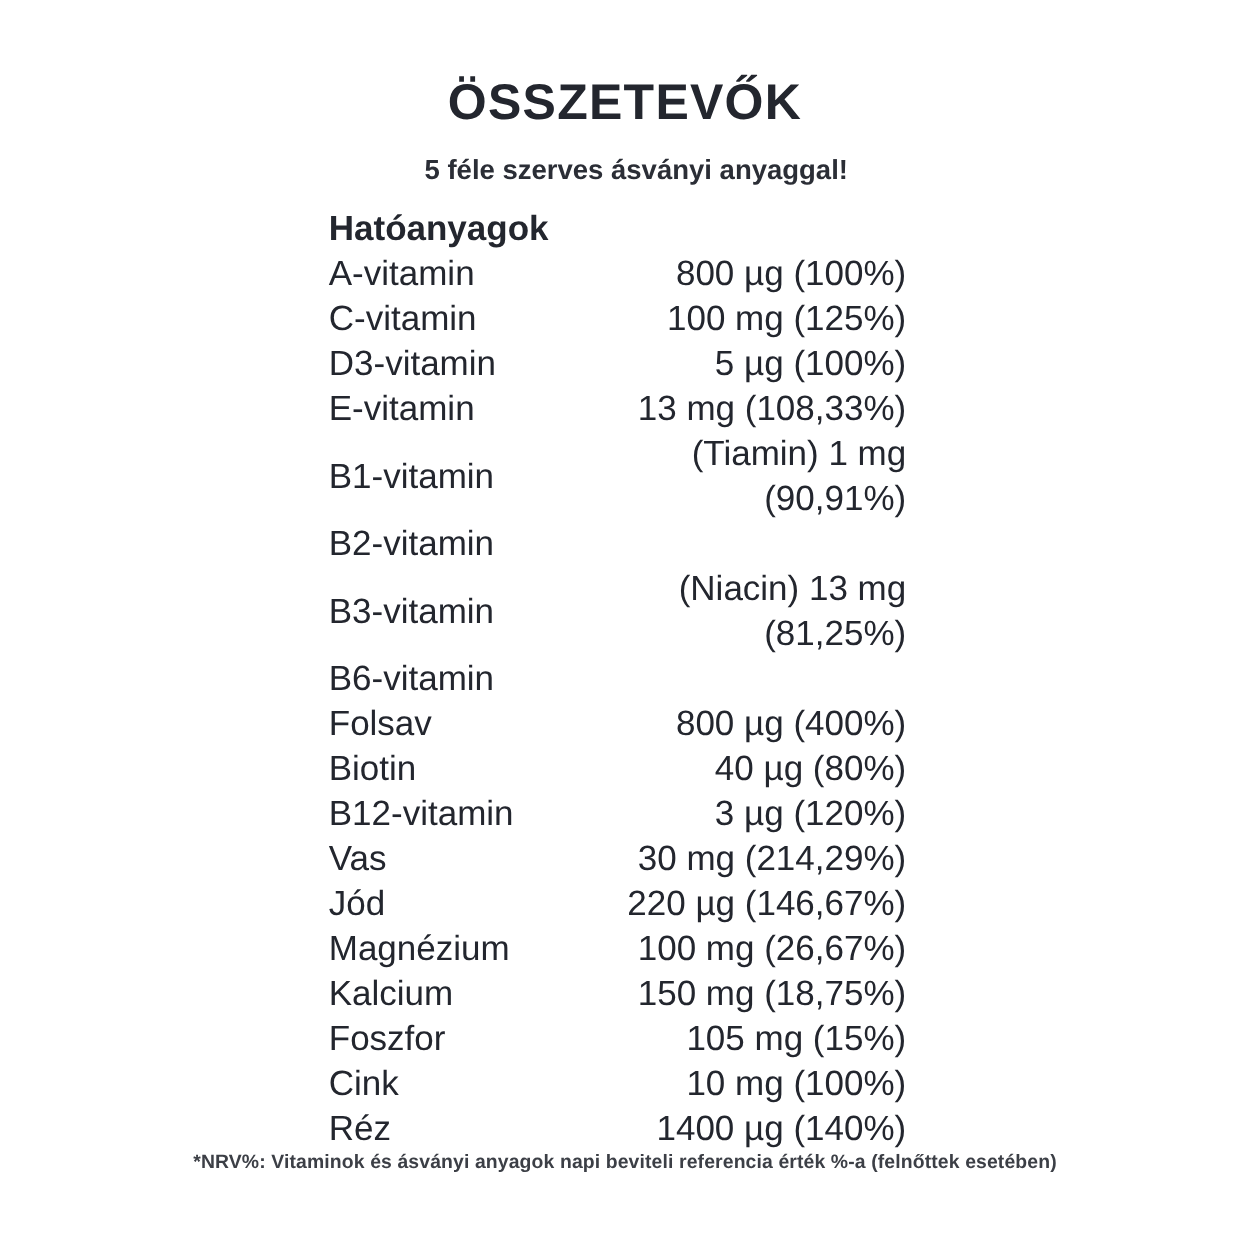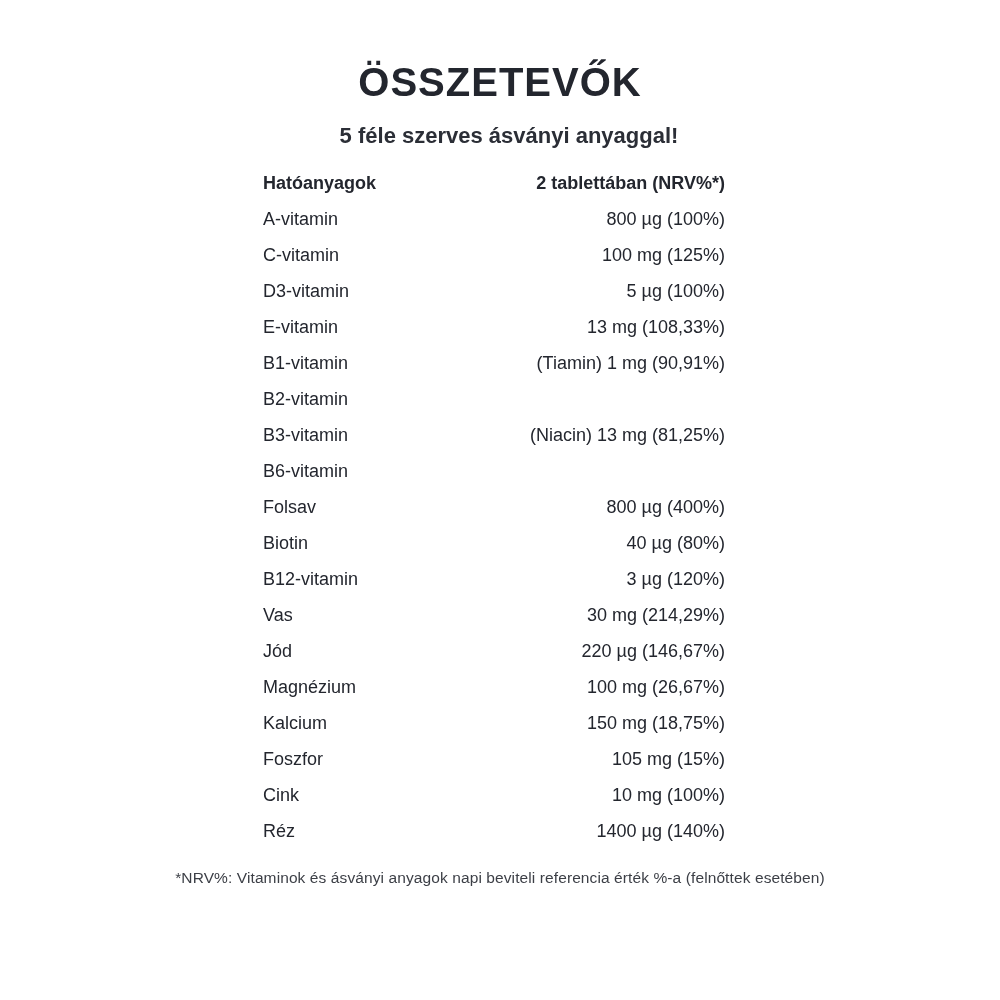--- a/index.html
+++ b/index.html
@@ -36,60 +36,59 @@
   .ingredients-table {
     width: 462px;
     margin: 16px auto 0 auto;
     transform: translateX(-6px);
   }
   .trow {
     display: flex;
     align-items: center;
     justify-content: space-between;
     min-height: 36px;
-    font-size: 18px;
+    font-size: 28px;
     line-height: 36px;
     gap: 32px;
   }
   .trow.header {
     font-weight: 700;
   }
   .cell-name {
     text-align: left;
     white-space: nowrap;
     flex: 0 0 auto;
     padding-right: 16px;
   }
   .cell-value {
     text-align: right;
     white-space: pre-line;
     flex: 1 1 auto;
   }
   .footnote {
-    margin-top: 20px;
+    margin-top: 0;
     text-align: center;
     font-size: 15.5px;
-    font-weight: 400;
+    font-weight: 700;
     color: #3c3f46;
     letter-spacing: 0.1px;
   }
 </style>
 </head>
 <body>
 
 <div class="page" style="background: rgb(255, 255, 255); color: rgb(35, 38, 46);">
 
   <div class="title">ÖSSZETEVŐK</div>
 
   <div class="subtitle">5 féle szerves ásványi anyaggal!</div>
 
   <div class="ingredients-table">
     <div class="trow header">
       <div class="cell-name">Hatóanyagok</div>
-      <div class="cell-value">2 tablettában (NRV%*)</div>
     </div>
     <div>
   <div class="trow">
     <div class="cell-name">A-vitamin</div>
     <div class="cell-value">800 µg (100%)</div>
   </div>
 
   <div class="trow">
     <div class="cell-name">C-vitamin</div>
     <div class="cell-value">100 mg (125%)</div>

